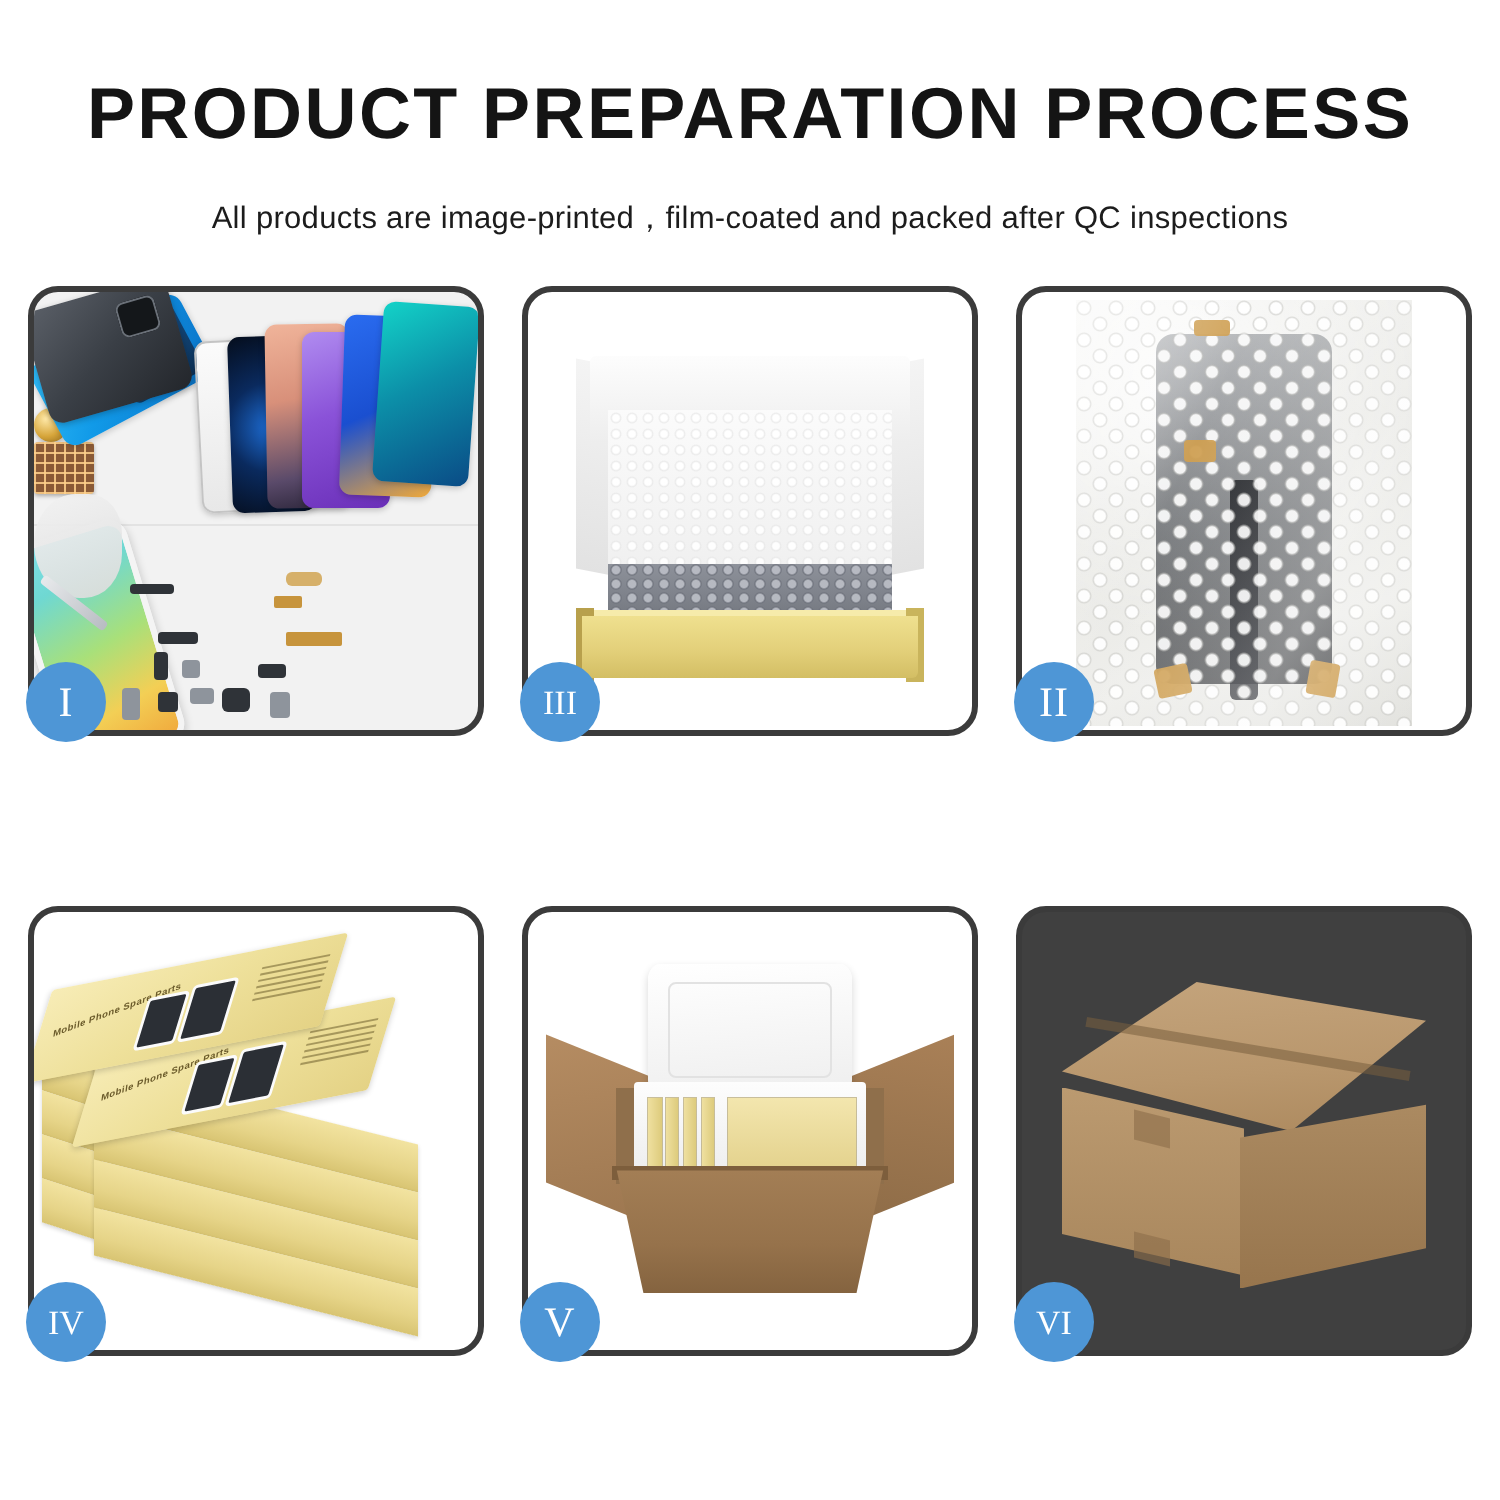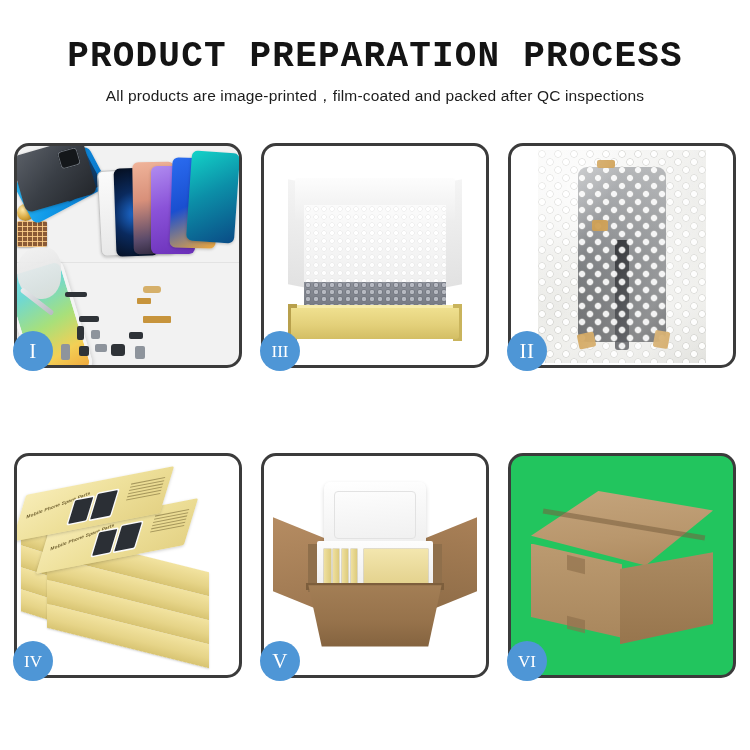--- a/index.html
+++ b/index.html
@@ -9,26 +9,26 @@
     width:750px; height:750px;
     background:#ffffff;
     font-family:"Liberation Sans", sans-serif;
     overflow:hidden;
     position:relative;
   }
 
   
   .header { width:750px; padding-top:38px; text-align:center; }
   .title {
-    font-family:Liberation Mono, monospace;
+    font-family:Liberation Sans, sans-serif;
     font-size:36px; font-weight:700; letter-spacing:1.2px;
     color:#141414; line-height:1.05; white-space:nowrap;
   }
   .subtitle {
-    margin-top:10px;
+    margin-top:23px;
     font-size:15.5px; font-weight:400; color:#1c1c1c;
     letter-spacing:0.15px; white-space:nowrap;
   }
 
   
   .grid {
     position:absolute; left:14px; top:143px;
     width:722px; height:532px;
     display:grid;
     grid-template-columns:228px 228px 228px;
@@ -315,21 +315,21 @@
     position:absolute; left:20%; top:59%; width:60%; height:28%;
     background:linear-gradient(180deg,#a37e55 0%,#96724b 60%,#84633f 100%);
     clip-path:polygon(0 0, 100% 0, 90% 100%, 10% 100%);
   }
   .p5 .cartonrim {
     position:absolute; left:19%; top:58%; width:62%; height:3%;
     background:#7d5e3c;
   }
 
   
-  .p6 { background:#22c55e; }
+  .p6 { background:#404040; }
   .p6 .top {
     position:absolute; left:9%; top:16%; width:82%; height:34%;
     background:linear-gradient(175deg,#c4a47c 0%,#b9976d 60%,#ad8a5f 100%);
     clip-path:polygon(37% 0%, 100% 26%, 63% 100%, 0% 60%);
   }
   .p6 .seam {
     position:absolute; left:14%; top:30%; width:74%; height:2.2%;
     background:rgba(120,94,62,.55);
     transform:rotate(9.5deg);
   }

